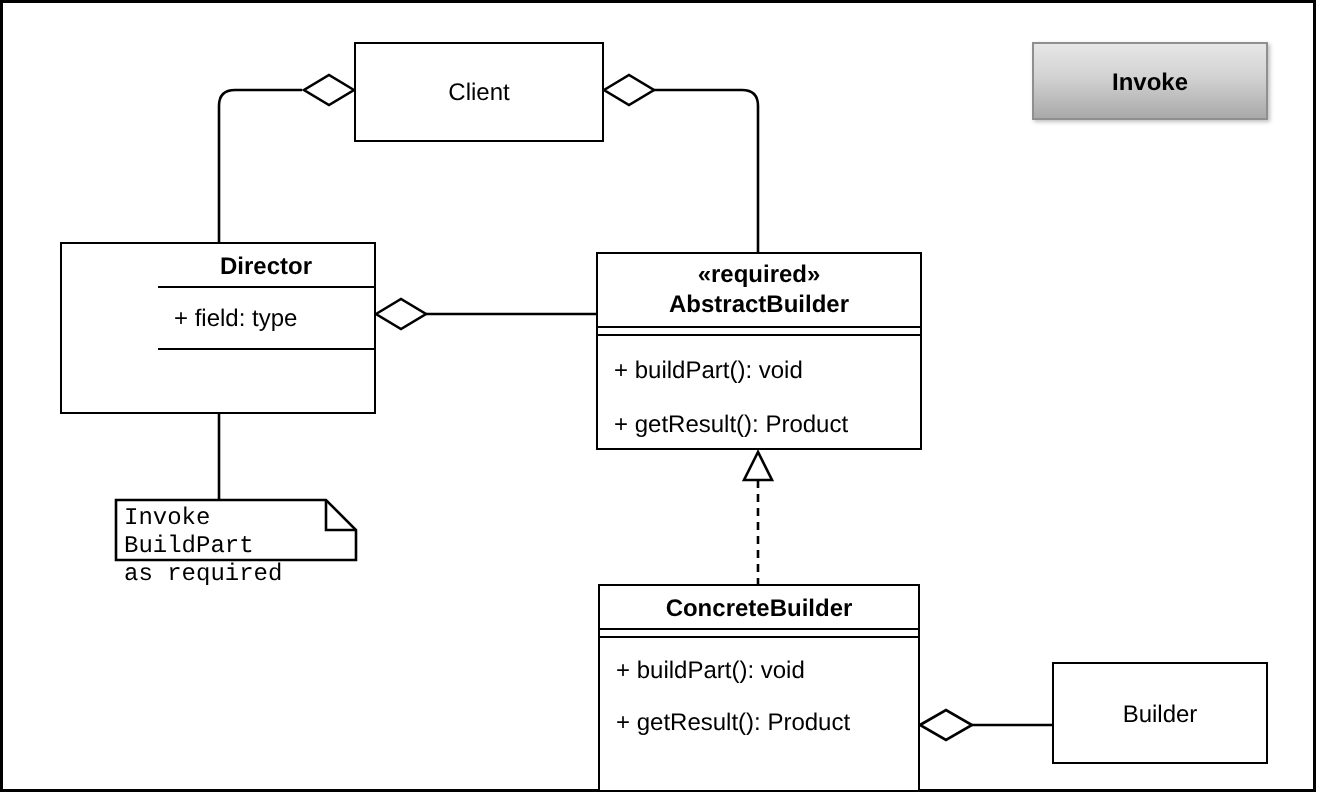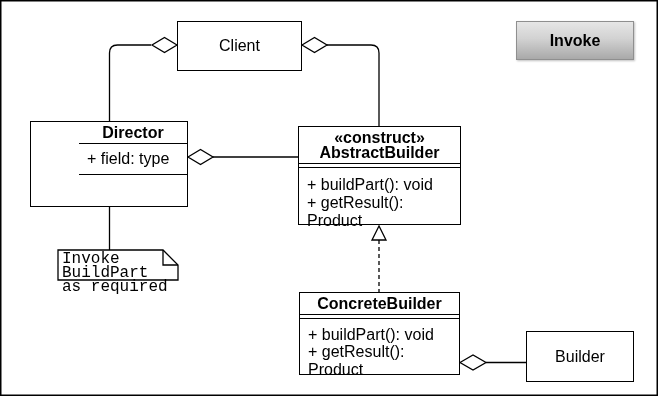--- a/index.html
+++ b/index.html
@@ -1,18 +1,18 @@
 <!DOCTYPE html>
 <html><head>
 <meta charset="utf-8">
 <style>
   html, body { margin:0; padding:0; background:#ffffff; }
   .canvas {
     position:relative; width:661px; height:401px; background:#ffffff;
-    font-family:"Liberation Sans", sans-serif; font-size:16px; color:#000;
+    font-family:"Liberation Sans", sans-serif; font-size:12px; color:#000;
     overflow:hidden;
   }
   svg.layer { position:absolute; left:0; top:0; width:661px; height:401px; }
   .box {
     position:absolute; background:#ffffff; border:1.5px solid #000;
     box-sizing:border-box;
   }
   .flexc { display:flex; align-items:center; justify-content:center; }
   .sec { box-sizing:border-box; display:flex; align-items:center; }
   .sec.titlebar { justify-content:center; font-weight:bold; border-bottom:1.5px solid #000; }
@@ -73,29 +73,29 @@
     <span>Invoke</span>
   </div>
 
   <div class="box" style="left:30px; top:121px; width:158px; height:86px;padding-left:48px;">
     <div class="sec titlebar" style="height:22px;">Director</div>
     <div class="sec member" style="height:31px; border-bottom:1.5px solid #000;">+ field: type</div>
   </div>
 
   <div class="box" style="left:298px; top:126px; width:163px; height:99px;">
     <div class="hdr2" style="height:37px;">
-      <span>«construct»</span>
+      <span>«required»</span>
       <span>AbstractBuilder</span>
     </div>
     <div class="sec spacer"></div>
     <div class="sec member" style="height:27px; margin-top:3px;">+ buildPart(): void</div>
     <div class="sec member" style="height:27px;">+ getResult(): Product</div>
   </div>
 
-  <div class="box" style="left:299px; top:292px; width:161px; height:83px;">
+  <div class="box" style="left:299px; top:292px; width:161px; height:104px;">
     <div class="sec titlebar" style="height:22px;">ConcreteBuilder</div>
     <div class="sec spacer"></div>
     <div class="sec member" style="height:26px; margin-top:3px;">+ buildPart(): void</div>
     <div class="sec member" style="height:26px;">+ getResult(): Product</div>
   </div>
 
   <div class="box flexc" style="left:526px; top:331px; width:108px; height:51px;">
     <span>Builder</span>
   </div>
 

